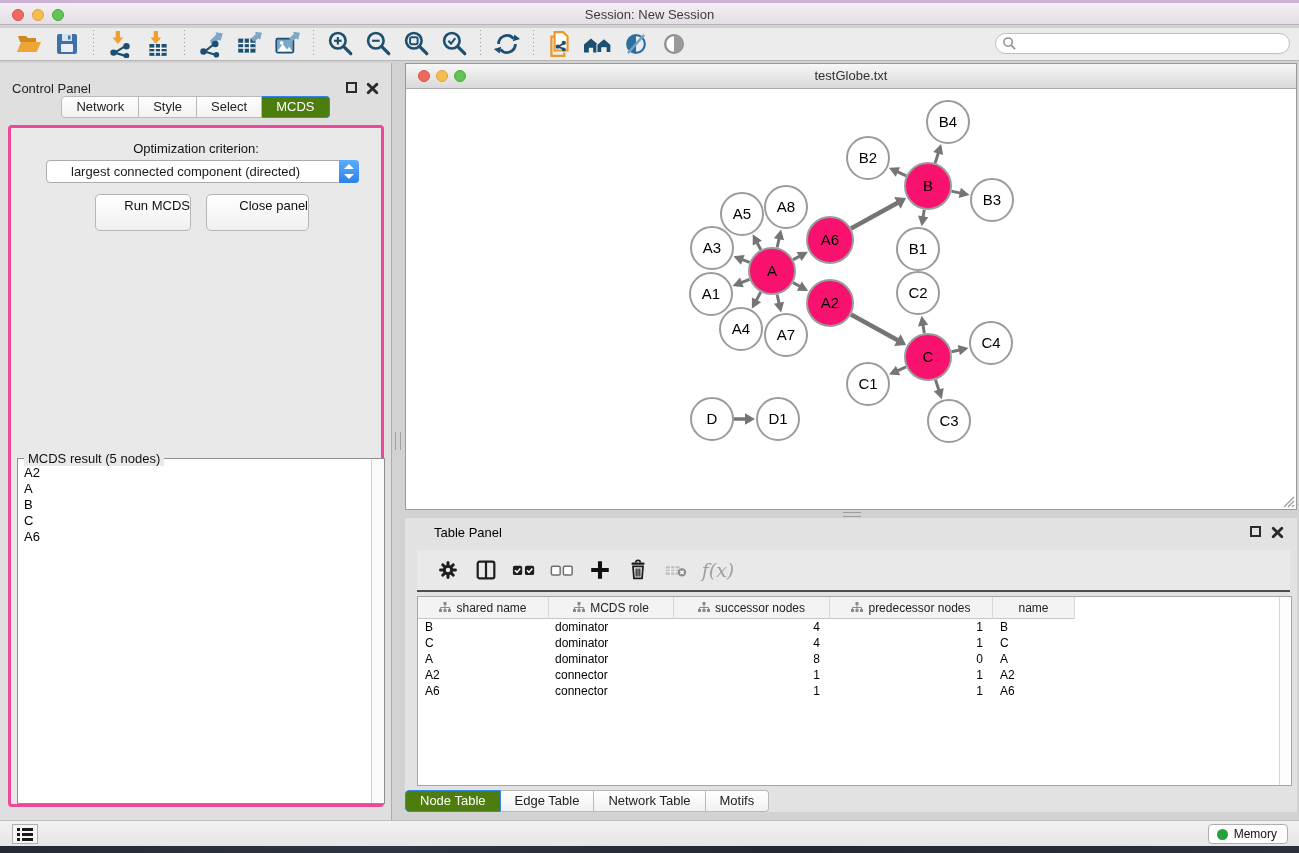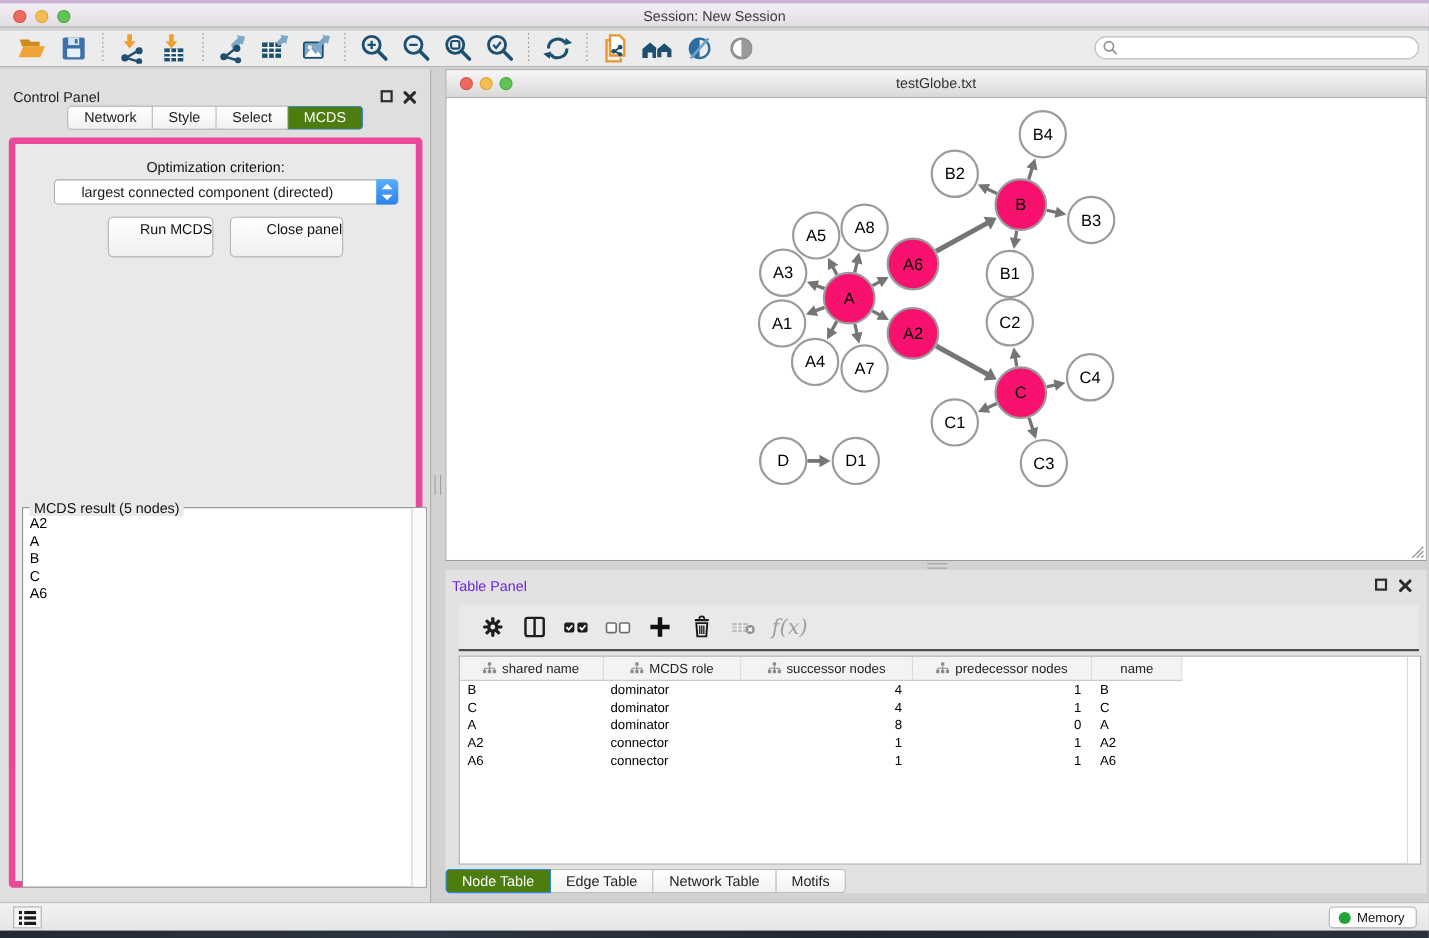--- a/index.html
+++ b/index.html
@@ -34,21 +34,21 @@
   .cpanel-head .ptitle { position:absolute; left:12px; top:2px; font-size:13px; color:#222; }
   .panel-float { position:absolute; width:11px; height:11px; border:2px solid #2b2b2b; background:transparent; }
   .panel-close { position:absolute; width:13px; height:13px; }
   .cp-tabs { position:absolute; left:0; top:33px; width:100%; display:flex; justify-content:center; }
   .tabbtn { height:22px; line-height:20px; padding:0 14px; background:linear-gradient(#ffffff,#f1f1f1);
     border:1px solid #b9b9b9; border-left:none; font-size:13px; color:#222; }
   .tabbtn:first-child { border-left:1px solid #b9b9b9; border-radius:4px 0 0 4px; }
   .tabbtn:last-child { border-radius:0 4px 4px 0; }
   .tabbtn.sel { background:#4d7c0f; border-color:#2f86e4; color:#fff; }
   .cp-frame { position:absolute; left:8px; top:62px; width:376px; height:682px; background:#e9e9e9;
-    border:6px solid #ec4899; border-radius:4px; }
+    border:3px solid #ec4899; border-radius:4px; }
   .opt-label { position:absolute; left:0; top:13px; width:100%; text-align:center; font-size:13px; color:#111; }
   .dropdown { position:absolute; left:35px; top:32px; width:313px; height:23px; background:#fff;
     border:1px solid #ababab; border-radius:4px; display:flex; align-items:center; }
   .dropdown .dval { flex:1; padding-left:24px; font-size:13px; white-space:nowrap; overflow:hidden; }
   .dd-step { width:20px; height:23px; margin-right:-1px; background:linear-gradient(#5aaefc,#2a82ea);
     border-radius:0 4px 4px 0; position:relative; }
   .dd-step:before, .dd-step:after { content:""; position:absolute; left:5px; border-left:5px solid transparent; border-right:5px solid transparent; }
   .dd-step:before { top:4px; border-bottom:5px solid #fff; }
   .dd-step:after { bottom:4px; border-top:5px solid #fff; }
   .cp-btn { position:absolute; top:66px; height:37px; background:linear-gradient(#ffffff,#f0f0f0);
@@ -69,21 +69,21 @@
 
   
   .vsplit-grip { position:absolute; left:395px; top:371px; width:6px; height:18px;
     border-left:1px solid #9f9f9f; border-right:1px solid #9f9f9f; }
   .hsplit-grip { position:absolute; left:843px; top:451px; width:18px; height:5px;
     border-top:1px solid #9f9f9f; border-bottom:1px solid #9f9f9f; }
 
   
   .tpanel { position:absolute; left:405px; top:457px; width:892px; height:294px; background:#e2e2e2; }
   .tpanel-head { position:absolute; left:0; top:6px; width:100%; height:18px; }
-  .tpanel-head .ptitle { position:absolute; left:6px; top:1px; font-size:13px; color:#6d28d9;text-align:center; }
+  .tpanel-head .ptitle { position:absolute; left:29px; top:1px; font-size:13px; color:#000000;text-align:center; }
   .t-toolbar { position:absolute; left:12px; top:32px; width:873px; height:42px; background:#e9e9e9;
     border-bottom:2px solid #4d4d4d; display:flex; align-items:center; padding-left:12px; }
   .t-tool { width:38px; height:32px; display:flex; align-items:center; justify-content:center; }
   .fx { font-family:"DejaVu Serif","Liberation Serif",serif; font-style:italic; font-size:19px; color:#9e9e9e; }
   .tbl-wrap { position:absolute; left:12px; top:78px; width:875px; height:190px; background:#fff; border:1px solid #a5a5a5; overflow:hidden; }
   .tbl-scroll { position:absolute; top:0; right:0; width:12px; height:100%; background:#fdfdfd; border-left:1px solid #d8d8d8; }
   .trow { display:grid; grid-template-columns:131px 125px 156px 163px 82px 1fr; }
   .thead .th { background:#f3f3f3; border-right:1px solid #d8d8d8; border-bottom:1px solid #c6c6c6;
     height:22px; display:flex; align-items:center; justify-content:center; gap:5px; font-size:12px; color:#222; }
   .thead .th.noicon { justify-content:center; }

